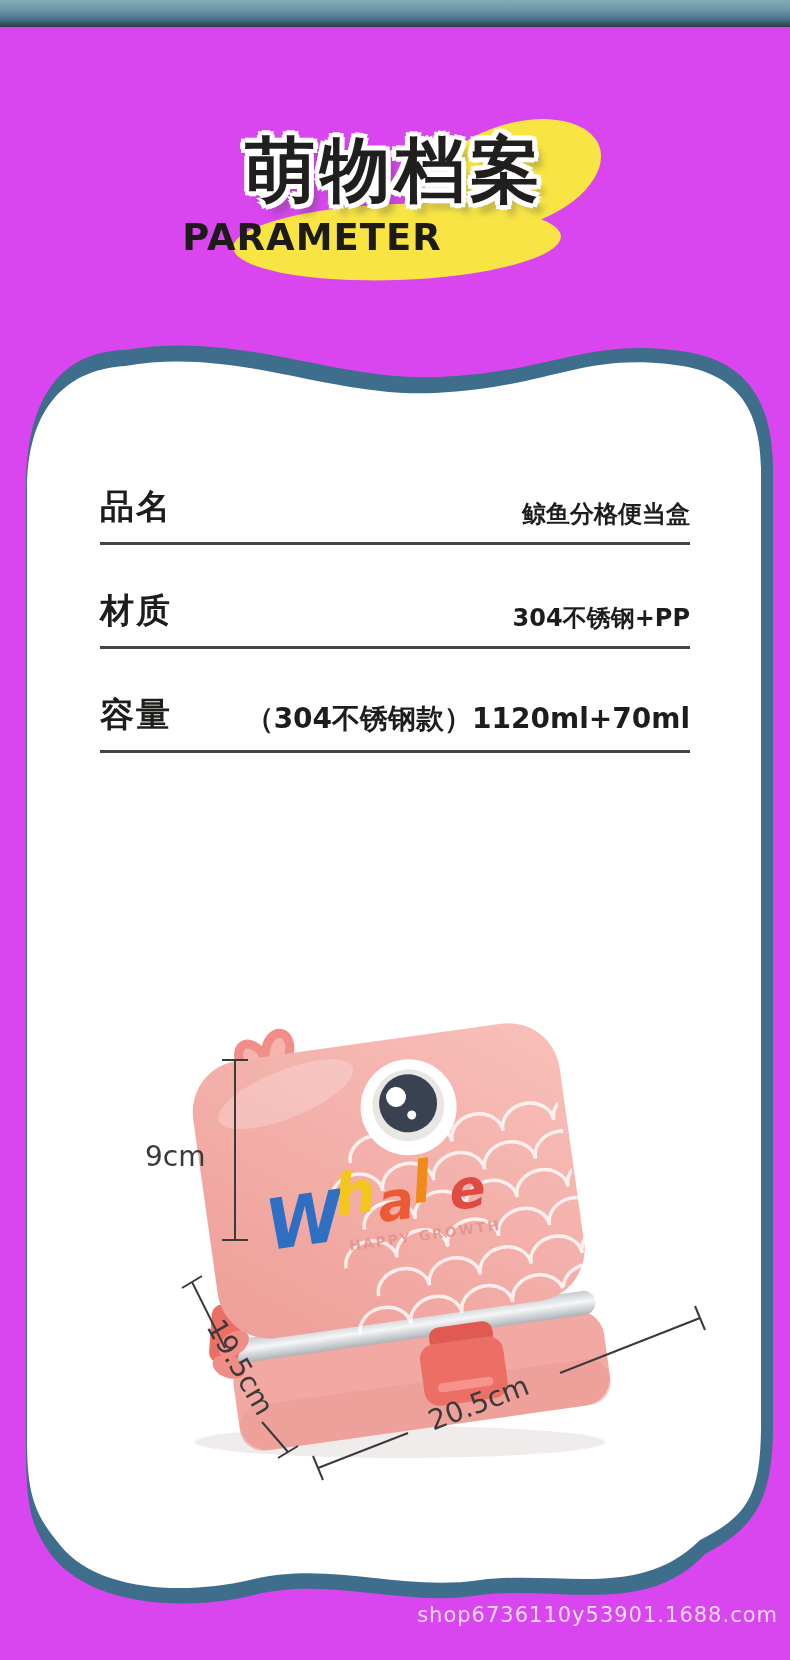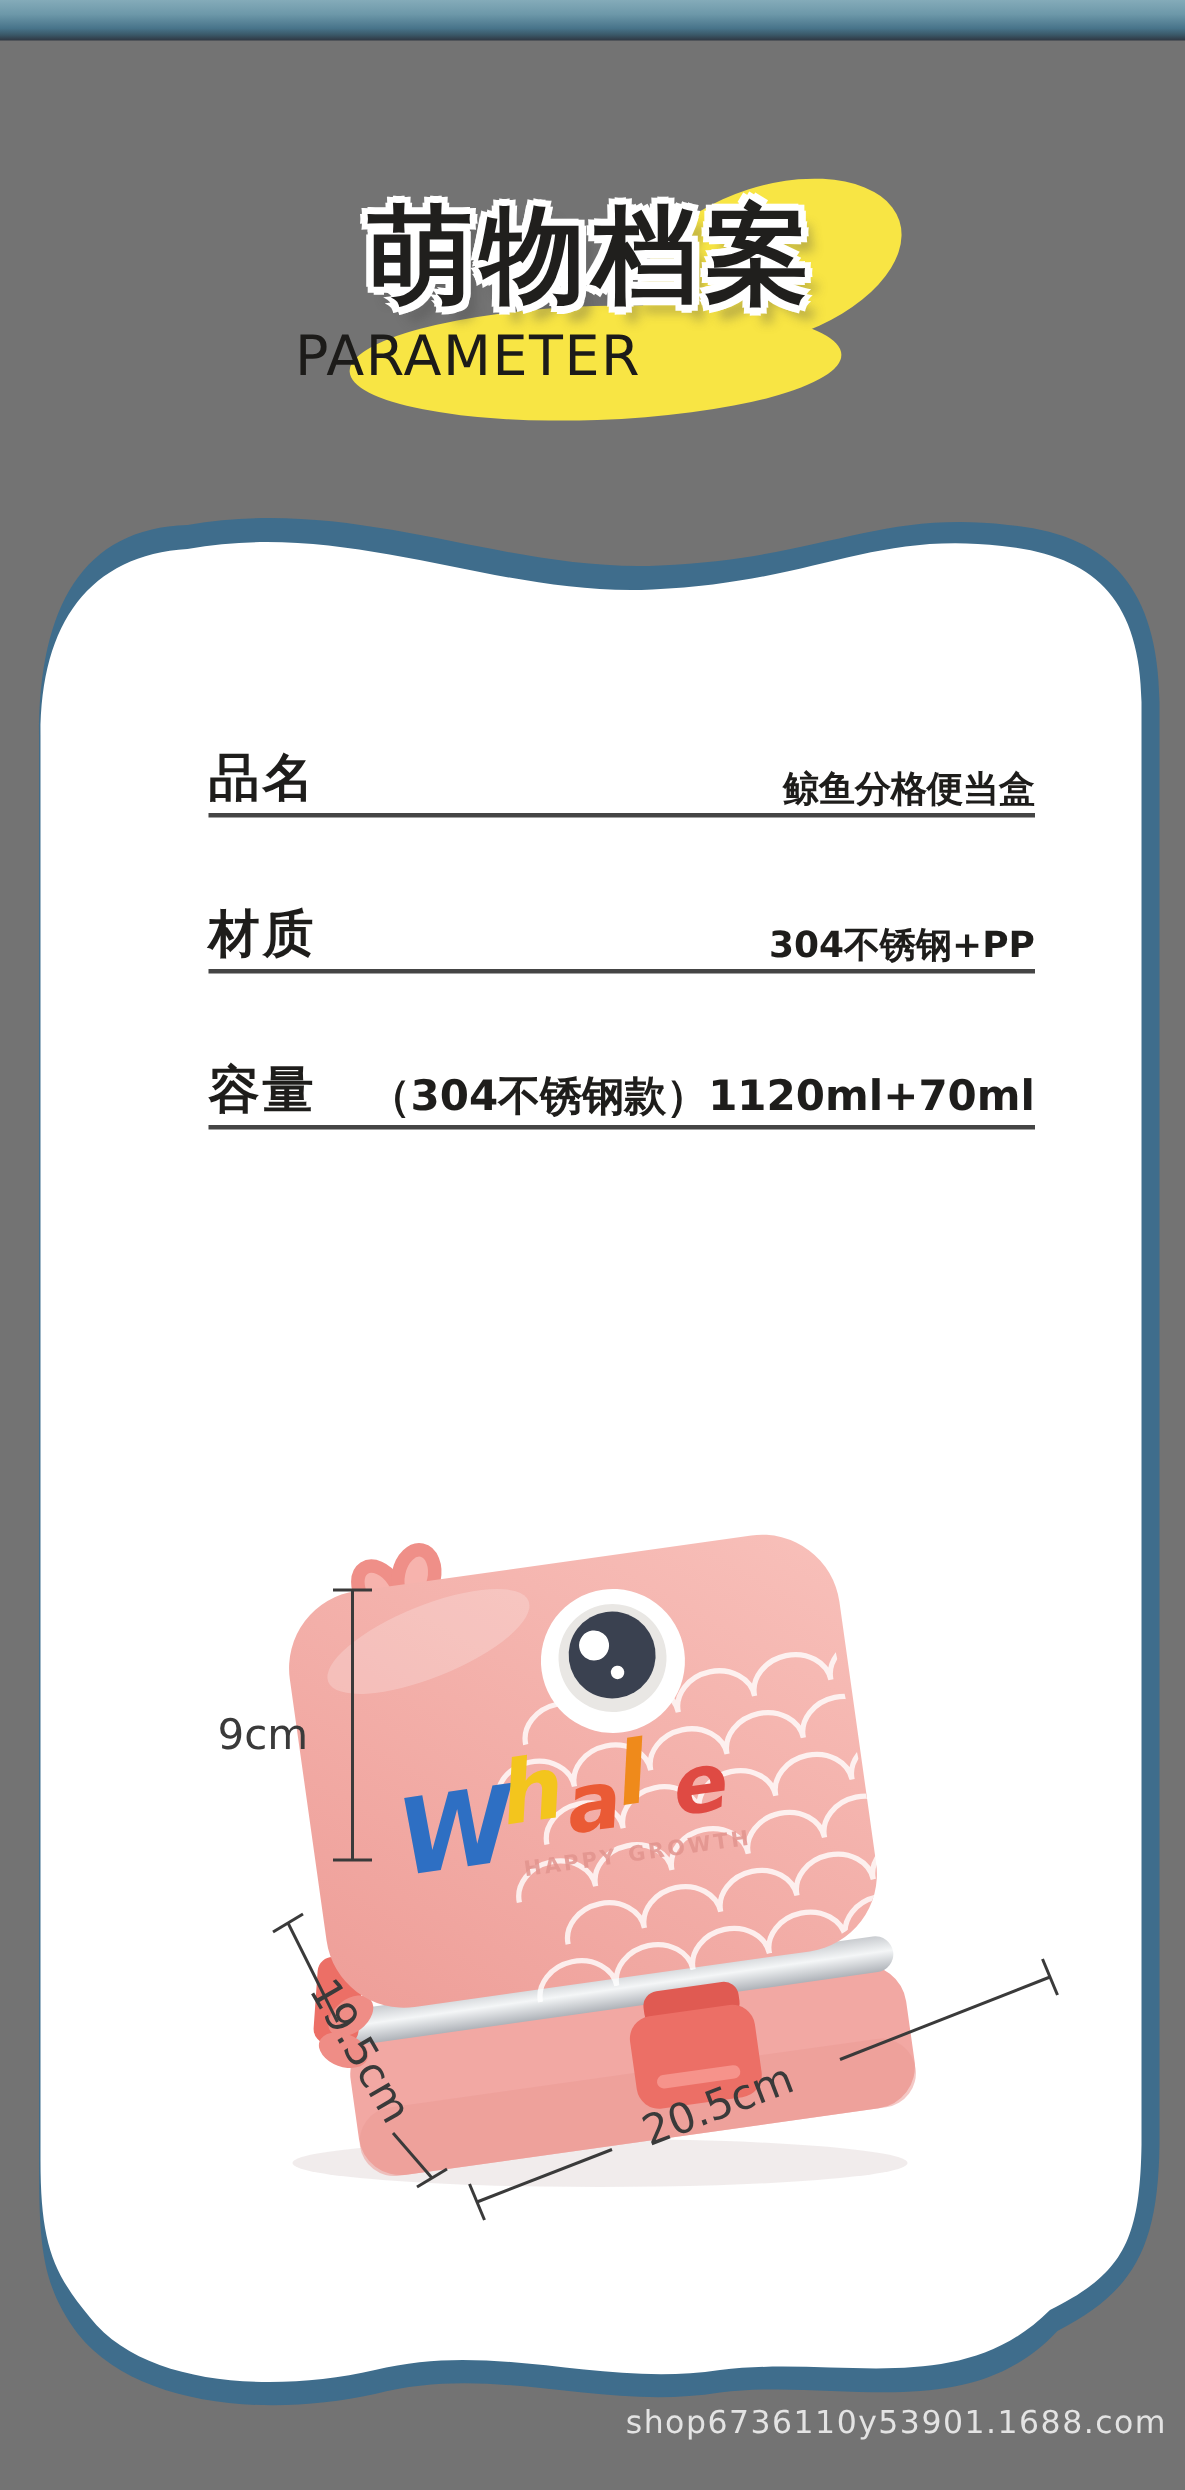--- a/index.html
+++ b/index.html
@@ -1,41 +1,41 @@
 <!DOCTYPE html>
 <html><head>
 <meta charset="utf-8">
 <style>
   html,body{margin:0;padding:0;background:#fce2e0;}
   *{box-sizing:border-box;}
   body{font-family:"DejaVu Sans","Liberation Sans",sans-serif;}
-  .stage{position:relative;width:790px;height:1660px;margin:0 auto;background:#737373;overflow:hidden;}
+  .stage{position:relative;width:790px;height:1660px;margin:0 auto;background:#d946ef;overflow:hidden;}
 
   
   .topbar{position:absolute;top:0;left:0;width:790px;height:27px;
     background:linear-gradient(#84abb9 0%,#6d98a9 35%,#48748a 70%,#3a5868 86%,#2f3742 100%);}
 
   
   .blob{position:absolute;background:#f8e544;border-radius:50%;}
   .blob-right{left:424px;top:124px;width:180px;height:102px;transform:rotate(-18deg);}
   .blob-under{left:233px;top:204px;width:328px;height:76px;transform:rotate(-2deg);}
   .main-title{position:absolute;top:124px;left:0;width:790px;text-align:center;
     font-size:70px;font-weight:900;color:#201f1d;letter-spacing:5px;
     text-shadow:-4px -4px 0 #fff,4px -4px 0 #fff,-4px 4px 0 #fff,4px 4px 0 #fff,
       -5px 0 0 #fff,5px 0 0 #fff,0 -5px 0 #fff,0 5px 0 #fff,8px 10px 7px rgba(70,70,70,.38);}
   .sub-title{position:absolute;top:216px;left:0;width:624px;text-align:center;
-    font-size:37px;font-weight:400;color:#1c1b19;letter-spacing:1px;}
+    font-size:37px;font-weight:700;color:#1c1b19;letter-spacing:1px;}
 
   
   .card-svg{position:absolute;top:0;left:0;}
 
   
   .param-table{position:absolute;top:441px;left:100px;width:590px;}
   .param-row{height:104px;display:flex;justify-content:space-between;align-items:flex-end;
-    border-bottom:3px solid #454545;margin-left:39px;}
+    padding-bottom:12px;border-bottom:3px solid #454545;}
   .param-label{font-size:34px;font-weight:900;color:#1e1d1b;letter-spacing:2px;}
   .param-value{font-size:24px;font-weight:900;color:#1e1d1b;}
   .cap-lines{text-align:right;font-size:28px;line-height:1.32;font-weight:800;color:#1e1d1b;}
 
   .product-svg{position:absolute;top:980px;left:0;}
 
   .watermark{position:absolute;top:1603px;right:12px;font-size:21px;
     color:rgba(255,255,255,0.8);letter-spacing:1px;}
 </style>
 </head>

